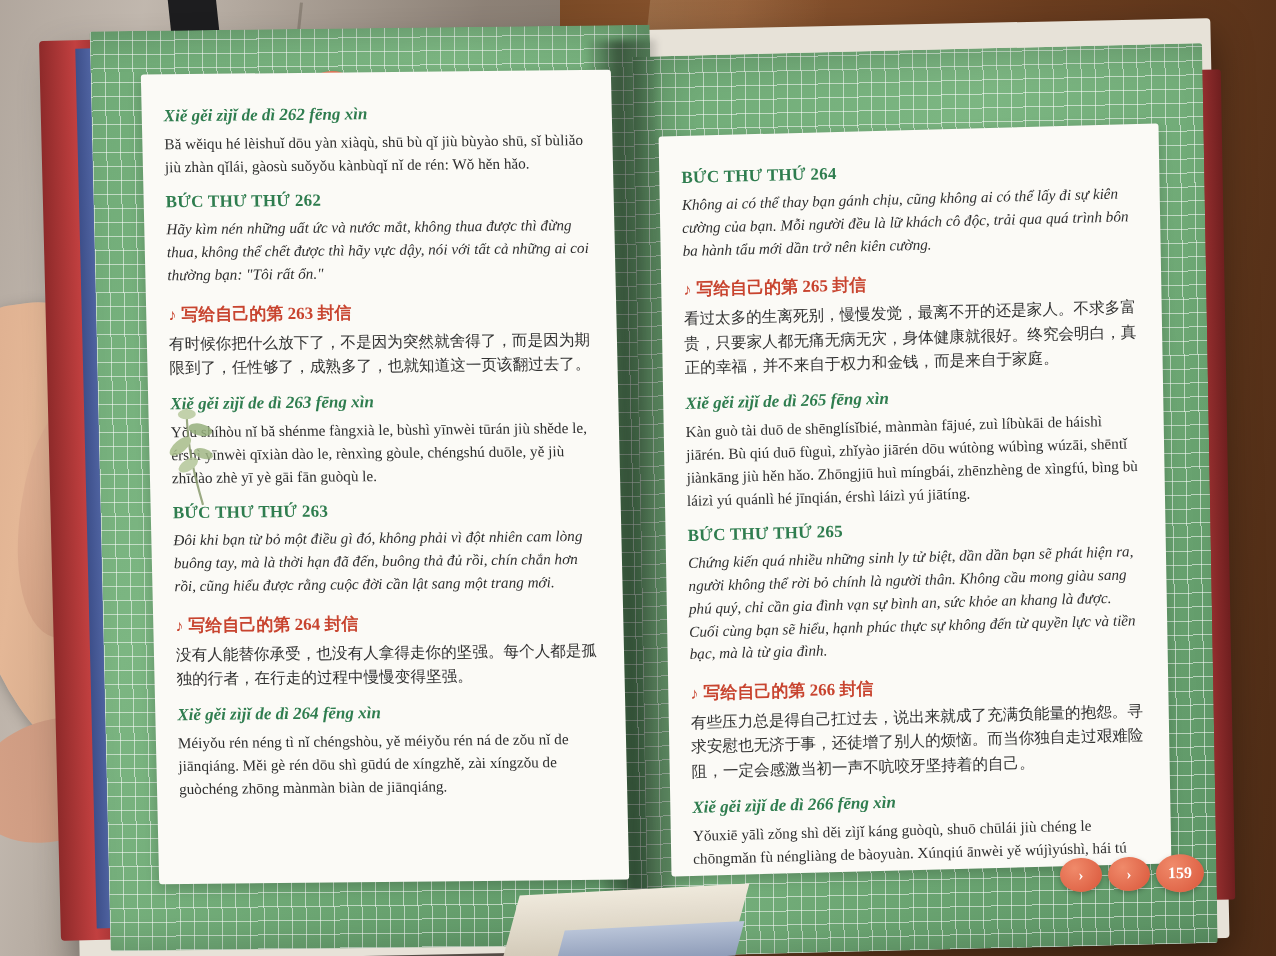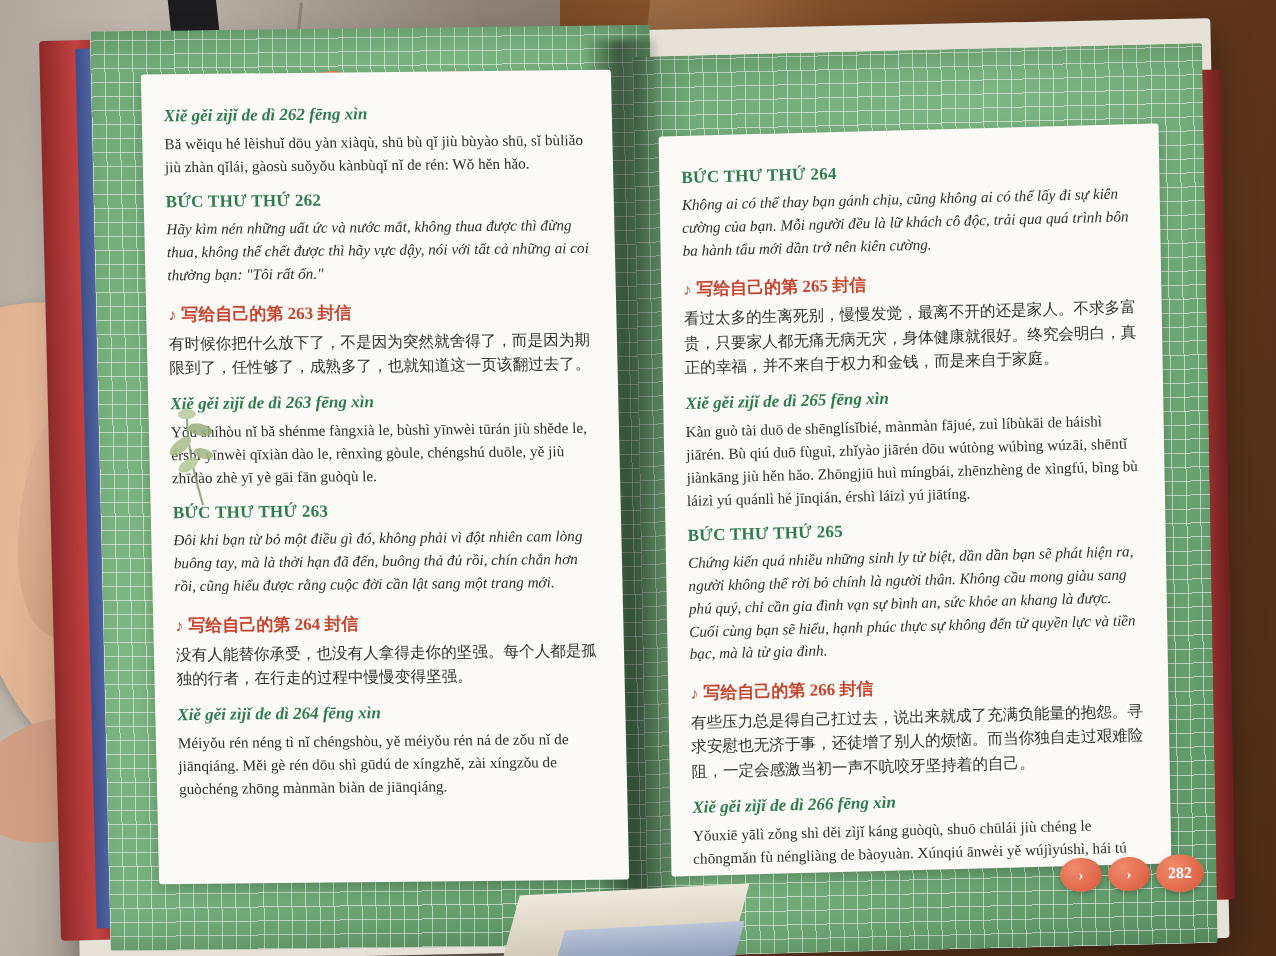--- a/index.html
+++ b/index.html
@@ -258,18 +258,18 @@
         <div class="h-cn"><span class="note">♪</span><span>写给自己的第 266 封信</span></div>
         <p class="p-cn">有些压力总是得自己扛过去，说出来就成了充满负能量的抱怨。寻求安慰也无济于事，还徒增了别人的烦恼。而当你独自走过艰难险阻，一定会感激当初一声不吭咬牙坚持着的自己。</p>
         <div class="h-py">Xiě gěi zìjǐ de dì 266 fēng xìn</div>
         <p class="p-py">Yǒuxiē yālì zǒng shì děi zìjǐ káng guòqù, shuō chūlái jiù chéng le chōngmǎn fù néngliàng de bàoyuàn. Xúnqiú ānwèi yě wújìyúshì, hái tú</p>
       </div>
   </div>
 
   <div class="pills pills-right">
     <div class="pill">›</div>
     <div class="pill">›</div>
-    <div class="pill num">282</div>
+    <div class="pill num">159</div>
   </div>
 
   <div class="page-edge"></div>
   <div class="bottom-blue"></div>
 </div>
 
 </body></html>

